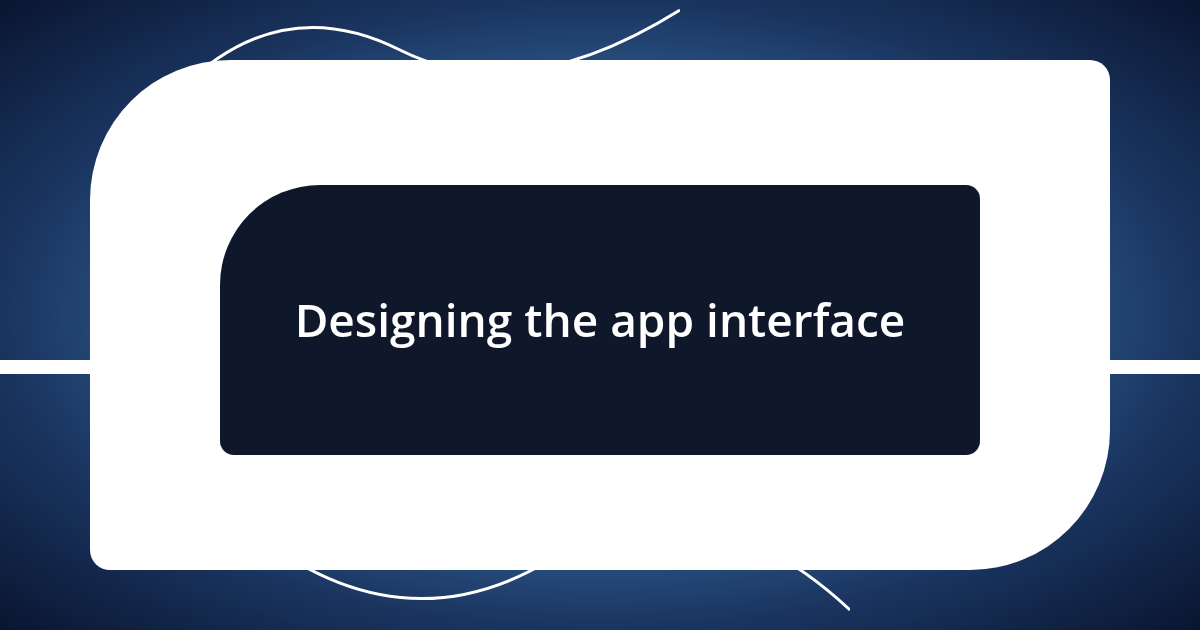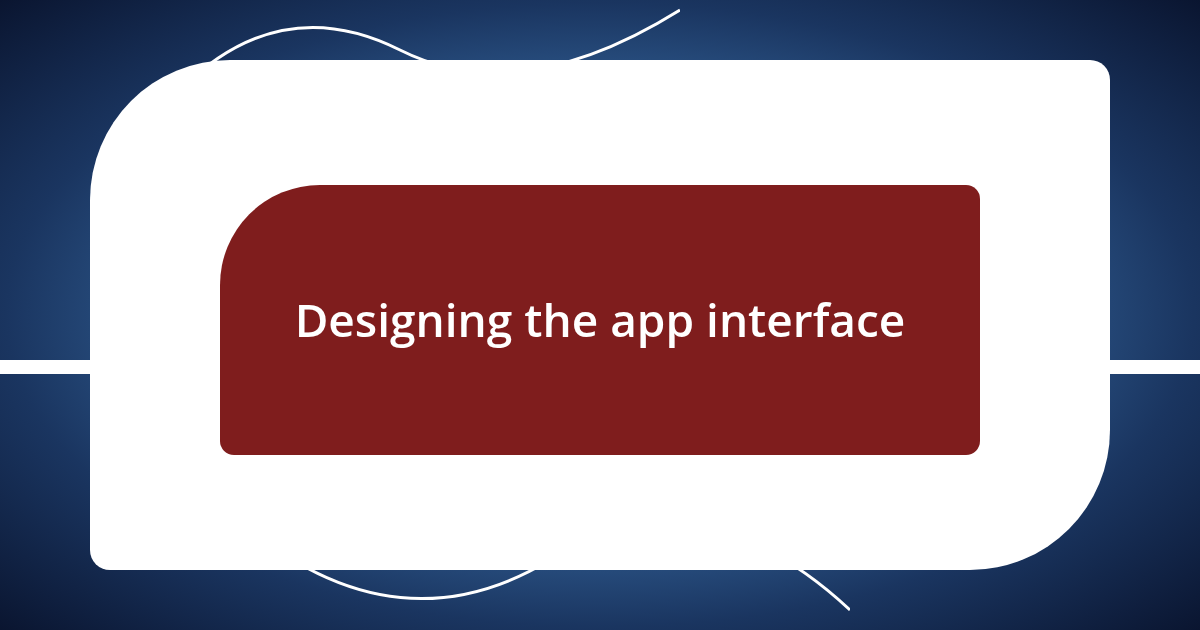--- a/index.html
+++ b/index.html
@@ -48,21 +48,21 @@
       border-top-right-radius: 20px;
       border-bottom-left-radius: 20px;
       border-bottom-right-radius: 140px;
       display: flex;
       align-items: center;
       justify-content: center;
     }
     .inner-card {
       width: 760px;
       height: 270px;
-      background: #7f1d1d;
+      background: #0f172a;
       border-top-left-radius: 100px;
       border-top-right-radius: 14px;
       border-bottom-left-radius: 14px;
       border-bottom-right-radius: 14px;
       display: flex;
       align-items: center;
       justify-content: center;
       margin-top: 10px;
     }
     .title {

